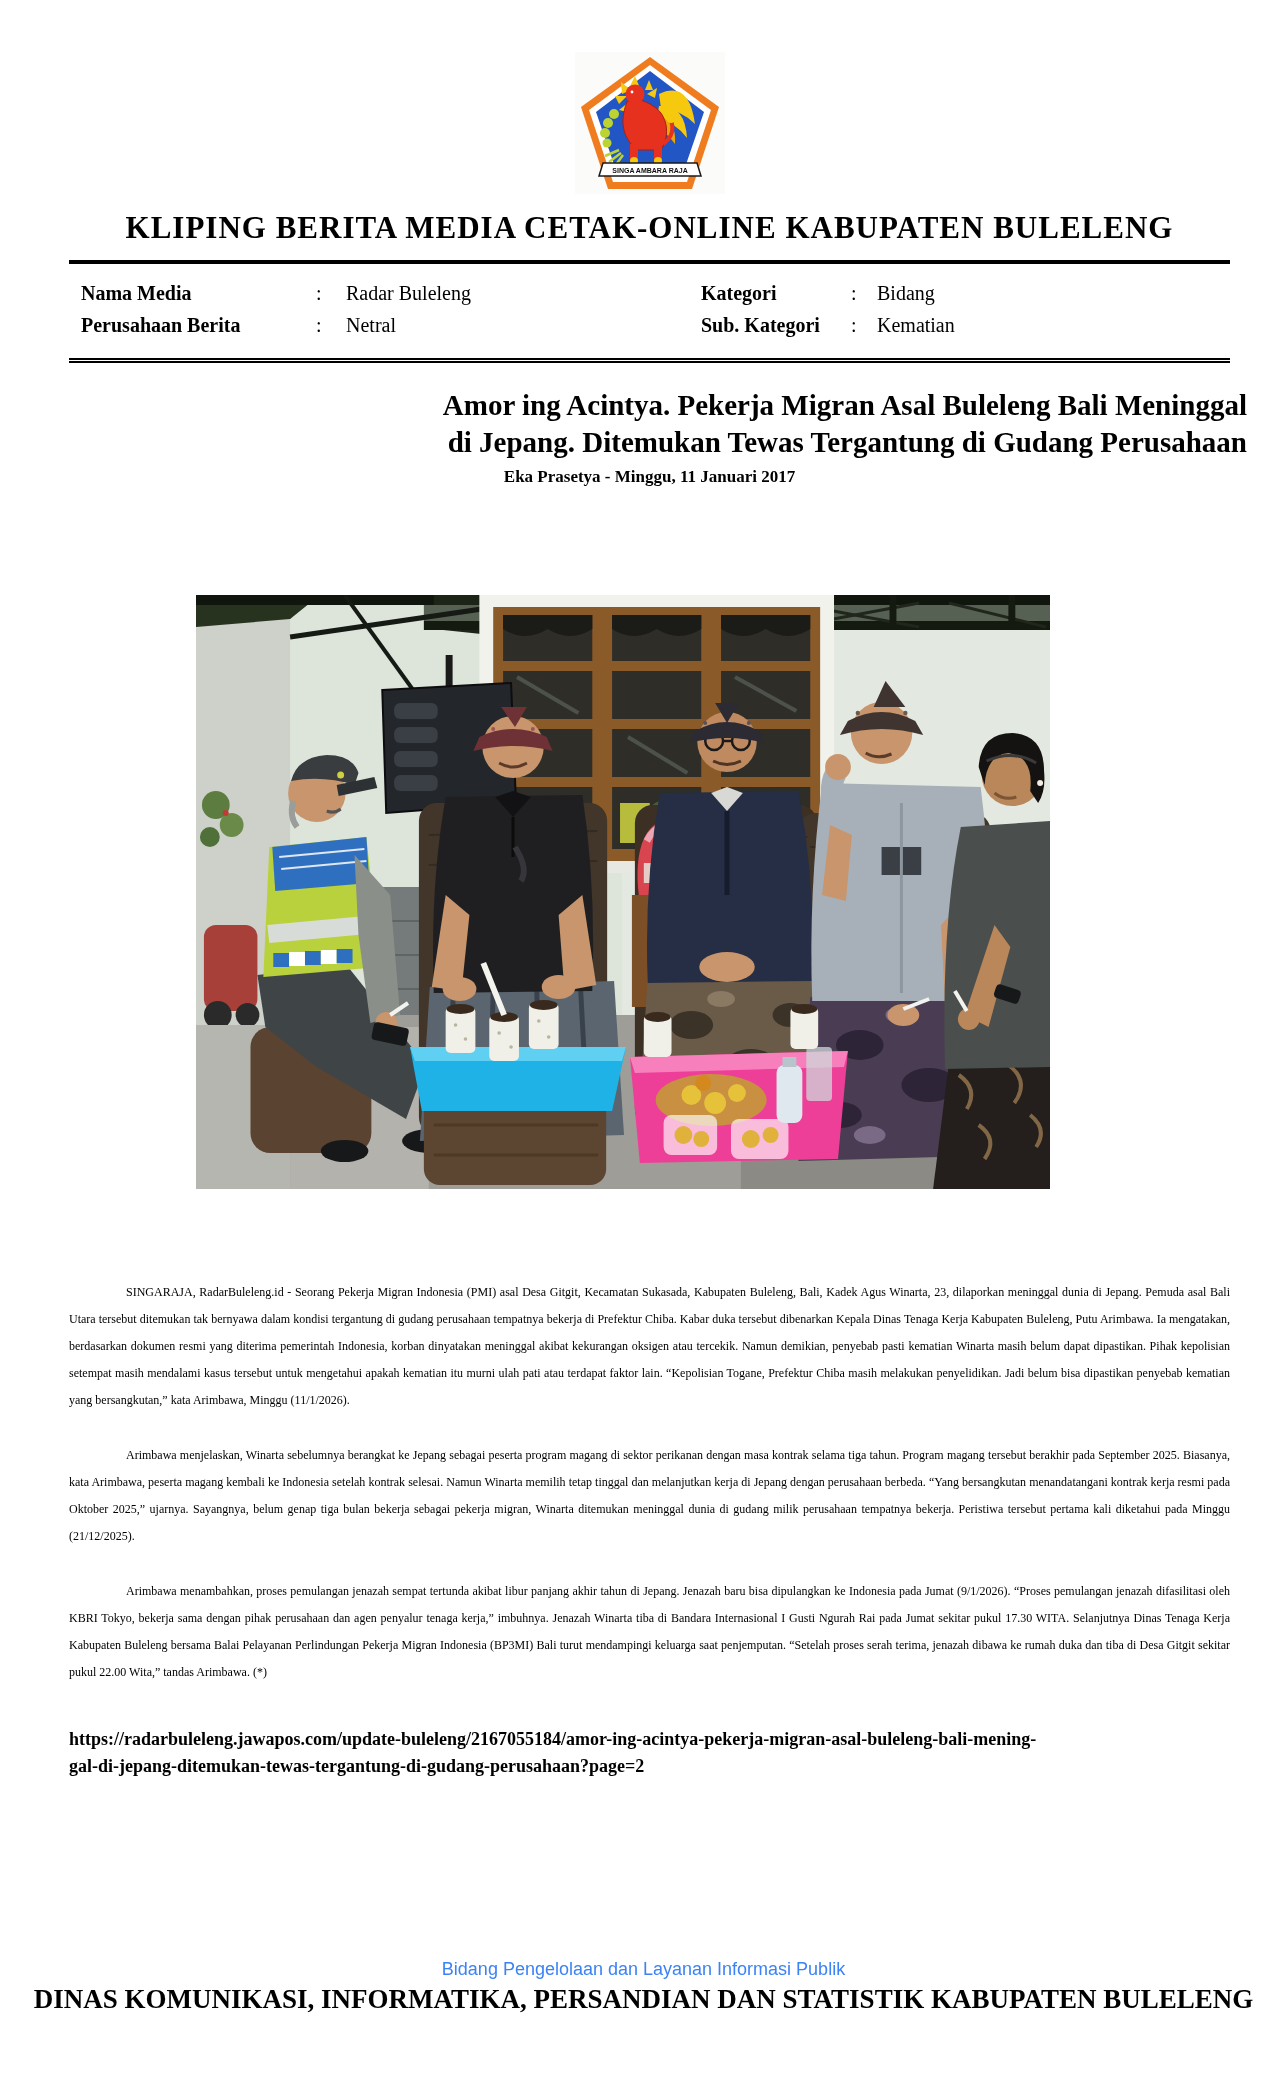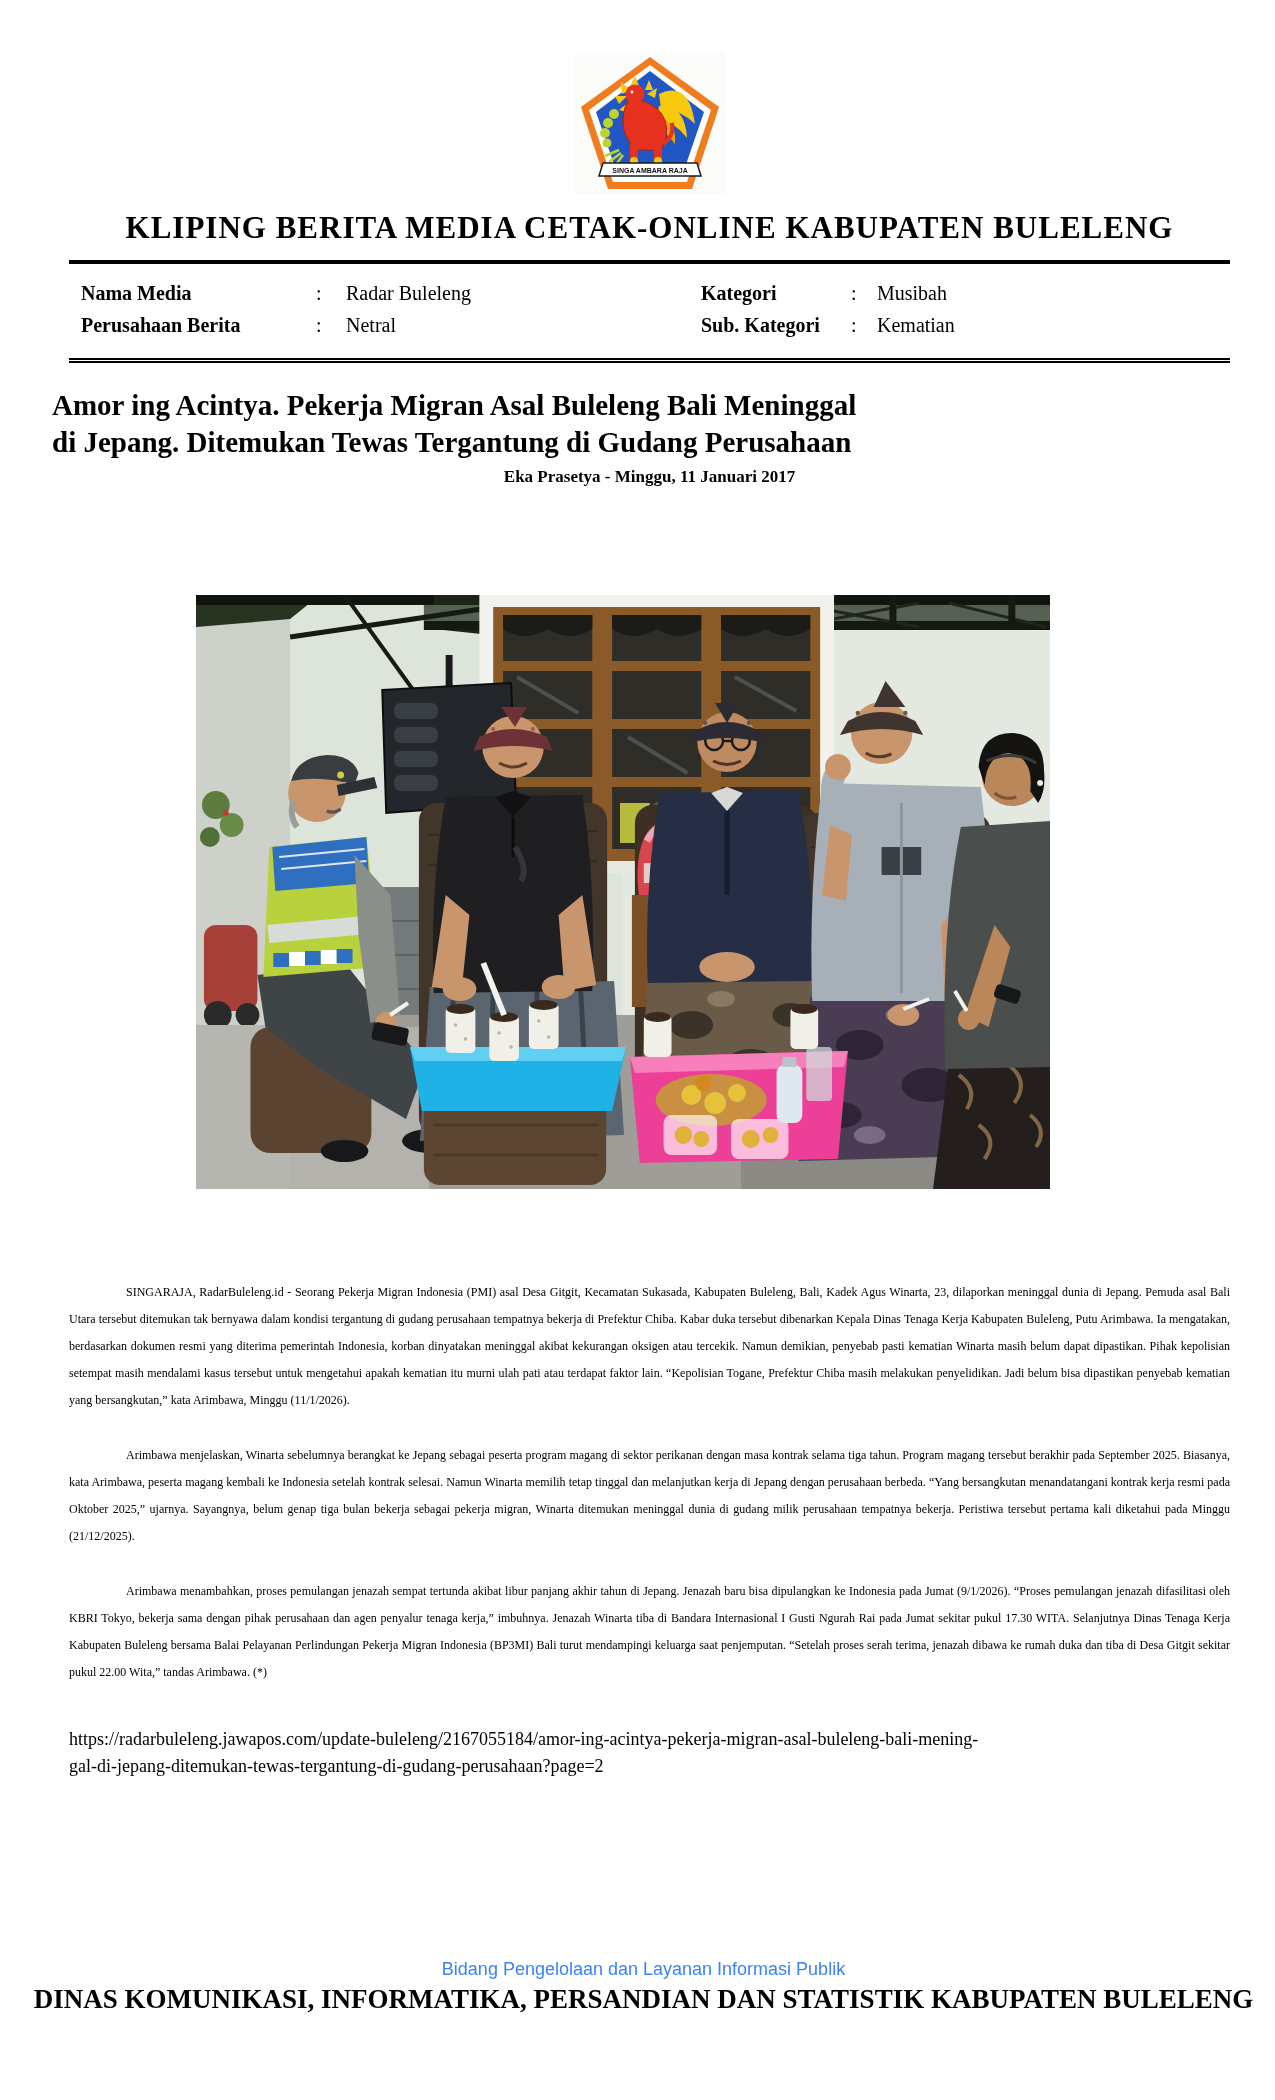--- a/index.html
+++ b/index.html
@@ -11,28 +11,28 @@
              font-weight:bold;letter-spacing:1px;}
   .rule-top{margin:14px 57px 0;border-top:4px solid #000;}
   .meta{margin:0 57px;padding:16px 10px 20px 12px;display:grid;
         grid-template-columns:590px 1fr;row-gap:6px;font-size:20px;line-height:26px;}
   .meta-cell{display:grid;}
   .meta-cell.left{grid-template-columns:235px 30px 1fr;}
   .meta-cell.right{grid-template-columns:150px 26px 1fr;padding-left:30px;}
   .meta-label{font-weight:bold;}
   .rule-double{margin:0 57px;height:1px;border-top:2px solid #000;border-bottom:2px solid #000;}
   
-  .headline{margin:24px 40px 0;text-align:left;font-size:29px;line-height:37px;font-weight:bold;}
+  .headline{margin:24px 40px 0;text-align:right;font-size:29px;line-height:37px;font-weight:bold;}
   .byline{margin:6px 0 0;text-align:center;font-size:17px;font-weight:bold;}
   figure.photo{margin:108px 0 0 184px;width:854px;height:594px;padding:0;}
   .photo-svg{display:block;width:854px;height:594px;}
   .body-text{margin:0 57px;font-size:12px;line-height:27px;text-align:justify;text-indent:57px;}
   .p1{margin-top:90px;}
   .p2,.p3{margin-top:28px;}
-  .source-url{margin:40px 57px 0;font-size:18px;line-height:27px;font-weight:normal;}
+  .source-url{margin:40px 57px 0;font-size:18px;line-height:27px;font-weight:bold;}
   
   .footer{position:absolute;left:0;right:0;bottom:88px;text-align:center;}
   .footer-line1{font-family:"Liberation Sans", sans-serif;font-size:18px;line-height:24px;color:#3b82f6;}
   .footer-line2{font-size:27px;line-height:26px;font-weight:bold;margin-top:5px;}
 </style>
 </head>
 <body>
 
 <div class="page">
 
@@ -89,21 +89,21 @@
 
   <section class="meta">
     <div class="meta-cell left">
       <span class="meta-label">Nama Media</span>
       <span class="meta-sep">:</span>
       <span class="meta-value">Radar Buleleng</span>
     </div>
     <div class="meta-cell right">
       <span class="meta-label">Kategori</span>
       <span class="meta-sep">:</span>
-      <span class="meta-value">Musibah</span>
+      <span class="meta-value">Bidang</span>
     </div>
     <div class="meta-cell left">
       <span class="meta-label">Perusahaan Berita</span>
       <span class="meta-sep">:</span>
       <span class="meta-value">Netral</span>
     </div>
     <div class="meta-cell right">
       <span class="meta-label">Sub. Kategori</span>
       <span class="meta-sep">:</span>
       <span class="meta-value">Kematian</span>

